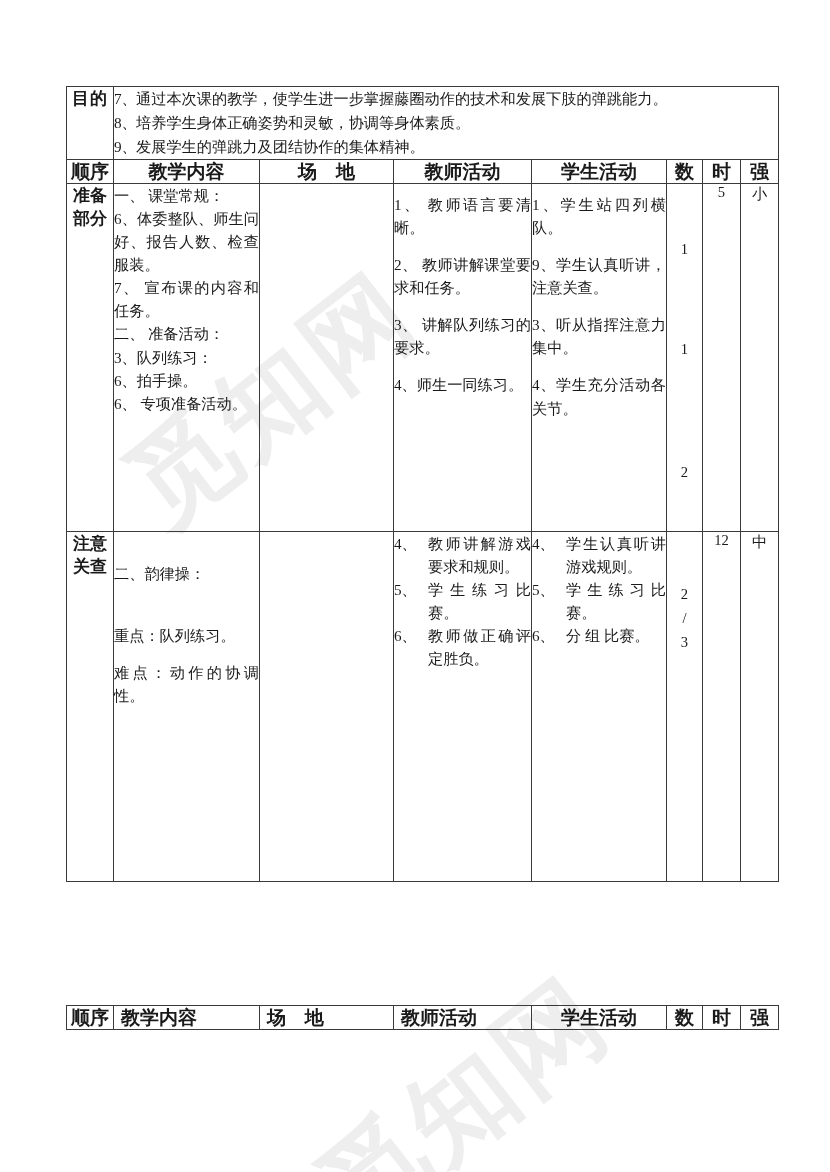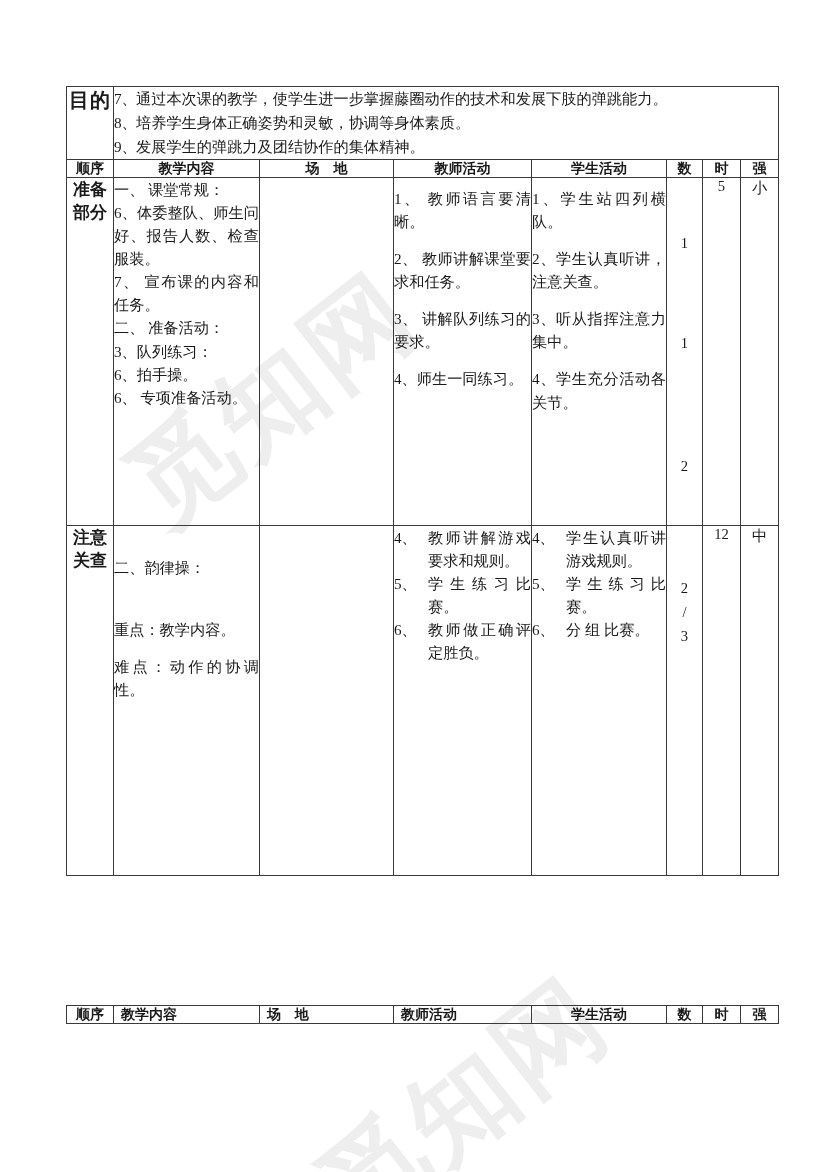--- a/index.html
+++ b/index.html
@@ -57,21 +57,21 @@
   col.c-student { width: 135px; }
   col.c-num { width: 36px; }
   col.c-time { width: 38px; }
   col.c-int { width: 38px; }
 
   
   .purpose-label {
     text-align: center;
     vertical-align: middle;
     font-weight: 700;
-    font-size: 20px;
+    font-size: 17px;
     font-family: "DejaVu Sans", sans-serif;
     letter-spacing: 1px;
   }
   .purpose-body {
     padding: 5px 6px 4px 8px;
     font-size: 15.2px;
     line-height: 1.58;
   }
   .p-item {
     text-indent: 0;
@@ -82,21 +82,21 @@
   .p-item .p-num {
     position: absolute;
     left: 0; top: 0;
   }
   .p-wide { text-align: justify; text-justify: inter-ideograph; }
 
   
   .hdr td {
     text-align: center;
     font-weight: 700;
-    font-size: 14px;
+    font-size: 19px;
     font-family: "DejaVu Sans", sans-serif;
     padding: 4px 2px 5px;
     line-height: 1.2;
   }
   .hdr .sp { letter-spacing: 0.32em; padding-left: 0.32em; }
 
   
   #footer-table .hdr td.left-al { text-align: left; padding-left: 7px; }
 
   
@@ -238,21 +238,21 @@
         <div class="gap"></div>
         <p>3、 讲解队列练习的要求。</p>
         <div class="gap"></div>
         <p>4、师生一同练习。</p>
       </td>
 
       <td class="cell just">
         <div class="gap-s"></div>
         <p>1、学生站四列横队。</p>
         <div class="gap"></div>
-        <p>2、学生认真听讲，注意关查。</p>
+        <p>9、学生认真听讲，注意关查。</p>
         <div class="gap"></div>
         <p>3、听从指挥注意力集中。</p>
         <div class="gap"></div>
         <p>4、学生充分活动各关节。</p>
       </td>
 
       <td class="numcell">
         <div class="stack">
           <div class="at" style="top:55px">1</div>
           <div class="at" style="top:155px">1</div>
@@ -276,21 +276,21 @@
     <tr class="row2-h">
       <td class="sect-label">
         <span class="v">注意关查</span>
       </td>
 
       <td class="cell just">
         <div class="gap-l"></div>
         <p>二、韵律操：</p>
         <div class="gap-l"></div>
         <div class="gap-s"></div>
-        <p>重点：教学内容。</p>
+        <p>重点：队列练习。</p>
         <div class="gap"></div>
         <p>难点：动作的协调性。</p>
       </td>
 
       <td class="cell"></td>
 
       <td class="cell">
         <div class="hang">
           <span class="hn">4、</span>
           <span>教师讲解游戏要求和规则。</span>

